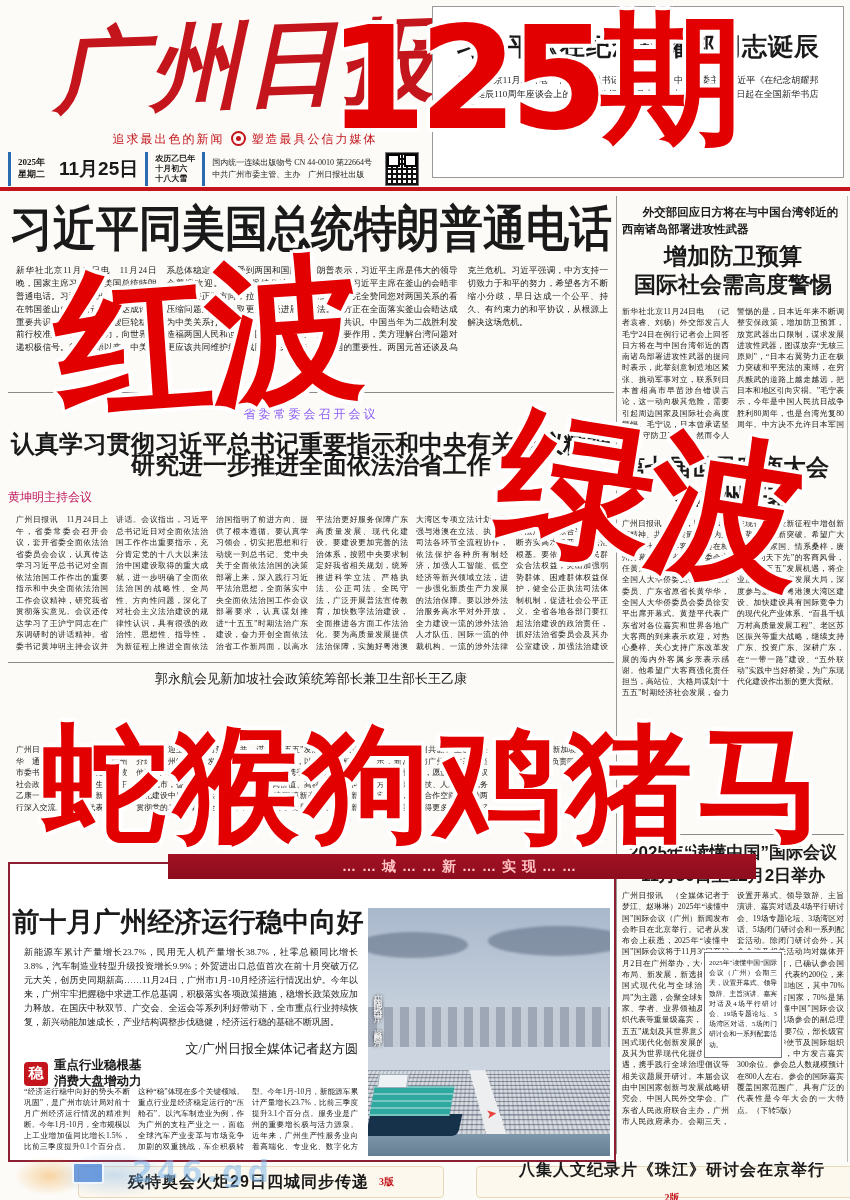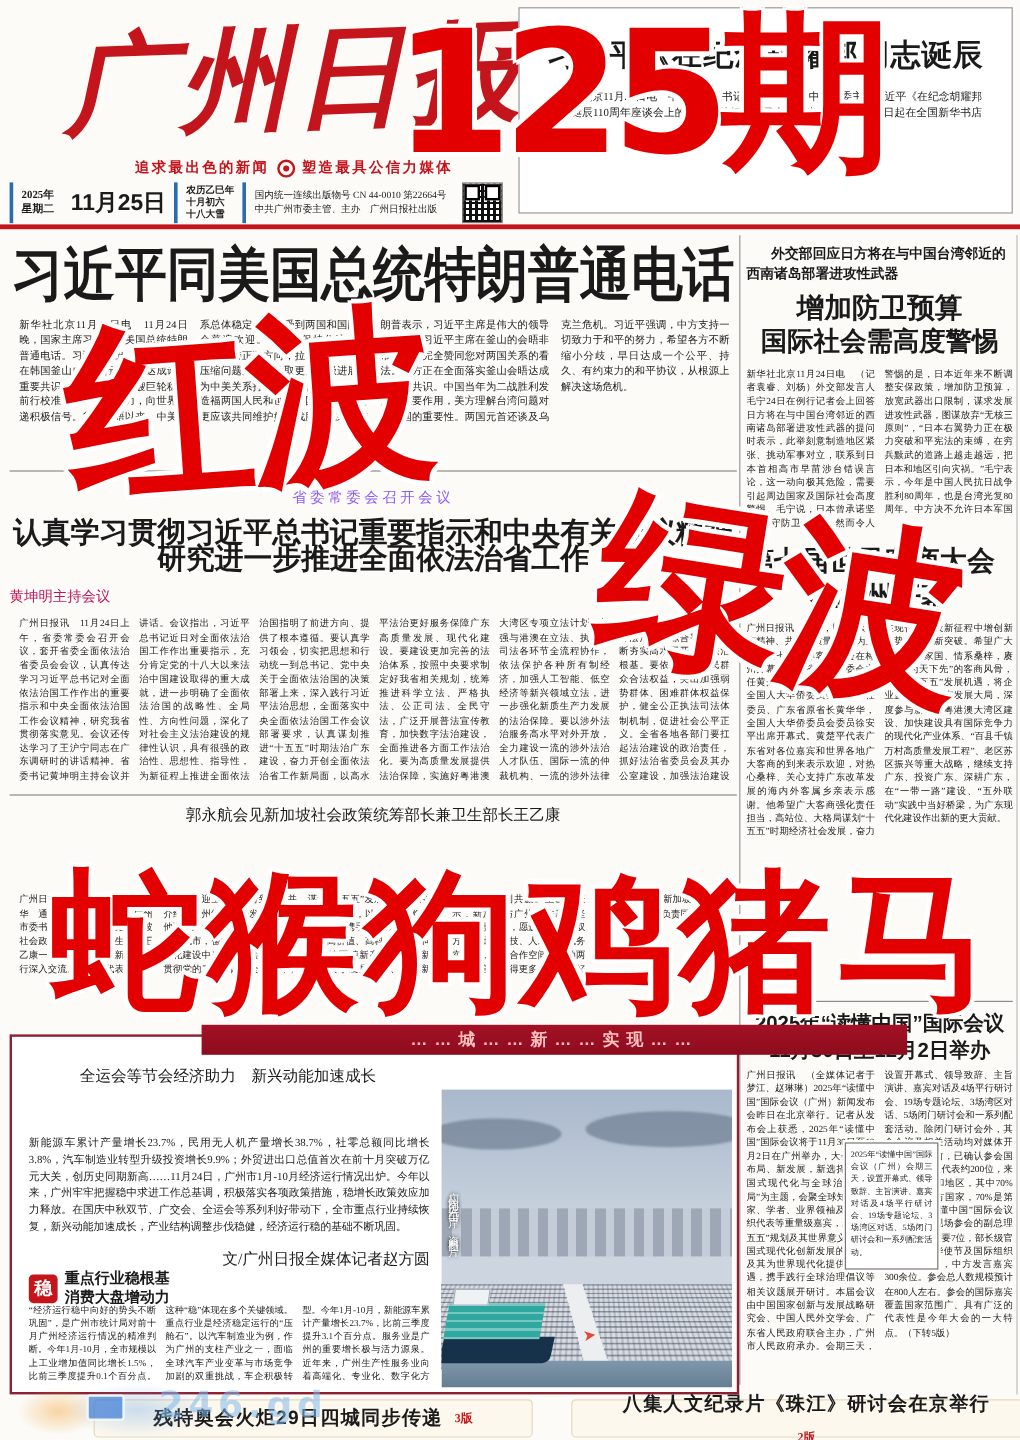--- a/index.html
+++ b/index.html
@@ -11,22 +11,22 @@
   }
   .abs { position:absolute; }
 
   
   .logo {
     left:50px; top:0px; width:390px; height:130px; line-height:130px;
     font-size:92px; font-weight:bold; font-style:italic; text-align:center;
     color:#c3151b; letter-spacing:4px; transform:rotate(-2deg);
     font-family:"DejaVu Serif", serif; white-space:nowrap;
   }
-  .tagline { left:90px; top:131px; width:310px; display:flex; align-items:flex-end; justify-content:center; gap:6px;
-    font-size:12px; color:#c3151b; letter-spacing:2px; font-weight:bold; }
+  .tagline { left:90px; top:131px; width:310px; display:flex; align-items:flex-start; justify-content:center; gap:6px;
+    font-size:12px; color:#c3151b; letter-spacing:2px; font-weight:normal; }
   .gd-icon { width:15px; height:15px; border:2px solid #c3151b; border-radius:50%; position:relative; flex:none; }
   .gd-icon::after { content:""; position:absolute; left:3px; top:3px; width:5px; height:5px; background:#c3151b; border-radius:50%; }
   .info-row { left:8px; top:150px; width:420px; height:38px; display:flex; align-items:center; }
   .info-cell { border-left:3px solid #2b6cb0; padding:0 7px; height:34px; display:flex; flex-direction:column; justify-content:center; }
   .i-year { font-size:9px; font-weight:bold; line-height:1.3; }
   .i-date { font-size:19px; font-weight:bold; font-family:"Liberation Sans",sans-serif; }
   .i-lunar { font-size:8px; font-weight:bold; line-height:1.25; }
   .i-pub { font-size:8px; line-height:1.5; }
   .qr { width:34px; height:34px; margin-left:6px; border:1px solid #777; background:
       repeating-linear-gradient(0deg,#111 0 2px,transparent 2px 5px),
@@ -201,21 +201,21 @@
   <div class="abs body-col body-merch">广州日报讯　昨日，以“赓续客商精神、共创高质量发展”为主题的第七届世界客商大会在梅州开幕。广东省人大常委会主任黄楚平出席开幕式并讲话。全国人大华侨委员会原副主任委员、广东省原省长黄华华，全国人大华侨委员会委员徐安平出席开幕式。黄楚平代表广东省对各位嘉宾和世界各地广大客商的到来表示欢迎，对热心桑梓、关心支持广东改革发展的海内外客属乡亲表示感谢。他希望广大客商强化责任担当，高站位、大格局谋划“十五五”时期经济社会发展，奋力在现代化建设新征程中增创新优势、实现新突破。希望广大客商胸怀家国、情系桑梓，赓续“敢为天下先”的客商风骨，紧抓“十五五”发展机遇，将企业蓝图融入广东发展大局，深度参与新阶段粤港澳大湾区建设、加快建设具有国际竞争力的现代化产业体系、“百县千镇万村高质量发展工程”、老区苏区振兴等重大战略，继续支持广东、投资广东、深耕广东，在“一带一路”建设、“五外联动”实践中当好桥梁，为广东现代化建设作出新的更大贡献。</div>
   <div class="abs hdiv d3"></div>
 
   <div class="abs und-h1">2025年“读懂中国”国际会议</div>
   <div class="abs und-h2">11月30日至12月2日举办</div>
   <div class="abs body-col body-und">广州日报讯　（全媒体记者于梦江、赵琳琳）2025年“读懂中国”国际会议（广州）新闻发布会昨日在北京举行。记者从发布会上获悉，2025年“读懂中国”国际会议将于11月30日至12月2日在广州举办，大会以“新布局、新发展，新选择——中国式现代化与全球治理新格局”为主题，会聚全球知名政治家、学者、业界领袖及国际组织代表等重量级嘉宾，聚焦“十五五”规划及其世界意义，就中国式现代化创新发展的新布局及其为世界现代化提供的新机遇，携手践行全球治理倡议等相关议题展开研讨。本届会议由中国国家创新与发展战略研究会、中国人民外交学会、广东省人民政府联合主办，广州市人民政府承办。会期三天，设置开幕式、领导致辞、主旨演讲、嘉宾对话及4场平行研讨会、19场专题论坛、3场湾区对话、5场闭门研讨会和一系列配套活动。除闭门研讨会外，其余会议及相关活动均对媒体开放。截至目前，已确认参会国际及港澳地区代表约200位，来自72个国家和地区，其中70%来自全球南方国家，70%是第一次参加“读懂中国”国际会议的新面孔。现场参会的副总理级及以上前政要7位，部长级官员11位，驻华使节及国际组织驻华代表5位，中方发言嘉宾300余位。参会总人数规模预计在800人左右。参会的国际嘉宾覆盖国家范围广、具有广泛的代表性是今年大会的一大特点。（下转5版）</div>
   <div class="abs inset-box">2025年“读懂中国”国际会议（广州）会期三天，设置开幕式、领导致辞、主旨演讲、嘉宾对话及4场平行研讨会、19场专题论坛、3场湾区对话、5场闭门研讨会和一系列配套活动。</div>
 
   <div class="abs banner">……城……新……实现……</div>
   <div class="abs eco-box"></div>
-  <div class="abs eco-kicker">全运会等节会经济助力　新兴动能加速成长</div>
+  <div class="abs eco-h">前十月广州经济运行稳中向好</div>
   <div class="abs eco-lead">新能源车累计产量增长23.7%，民用无人机产量增长38.7%，社零总额同比增长3.8%，汽车制造业转型升级投资增长9.9%；外贸进出口总值首次在前十月突破万亿元大关，创历史同期新高……11月24日，广州市1月-10月经济运行情况出炉。今年以来，广州牢牢把握稳中求进工作总基调，积极落实各项政策措施，稳增长政策效应加力释放。在国庆中秋双节、广交会、全运会等系列利好带动下，全市重点行业持续恢复，新兴动能加速成长，产业结构调整步伐稳健，经济运行稳的基础不断巩固。</div>
   <div class="abs eco-by">文/广州日报全媒体记者赵方圆</div>
   <div class="abs stable-head">
     <span class="stable-icon">稳</span>
     <span class="stable-title">
       <span>重点行业稳根基</span><br>
       <span>消费大盘增动力</span>
     </span>
   </div>
   <div class="abs body-col stable-body">“经济运行稳中向好的势头不断巩固”，是广州市统计局对前十月广州经济运行情况的精准判断。今年1月-10月，全市规模以上工业增加值同比增长1.5%，比前三季度提升0.1个百分点。这种“稳”体现在多个关键领域。重点行业是经济稳定运行的“压舱石”。以汽车制造业为例，作为广州的支柱产业之一，面临全球汽车产业变革与市场竞争加剧的双重挑战，车企积极转型。今年1月-10月，新能源车累计产量增长23.7%，比前三季度提升3.1个百分点。服务业是广州的重要增长极与活力源泉。近年来，广州生产性服务业向着高端化、专业化、数字化方向加速迈进。今年1月-9月，全市营利性服务业继续保持较好增势，实现营业收入同比增长10.6%，“全运热情”带动文体商旅人气汇聚，文化艺术业、体育业实现营业收入分别增长34.8%和14.6%，旅行社及相关服务、休闲观光活动分别增长8.3%和8.2%。（下转2版）</div>

